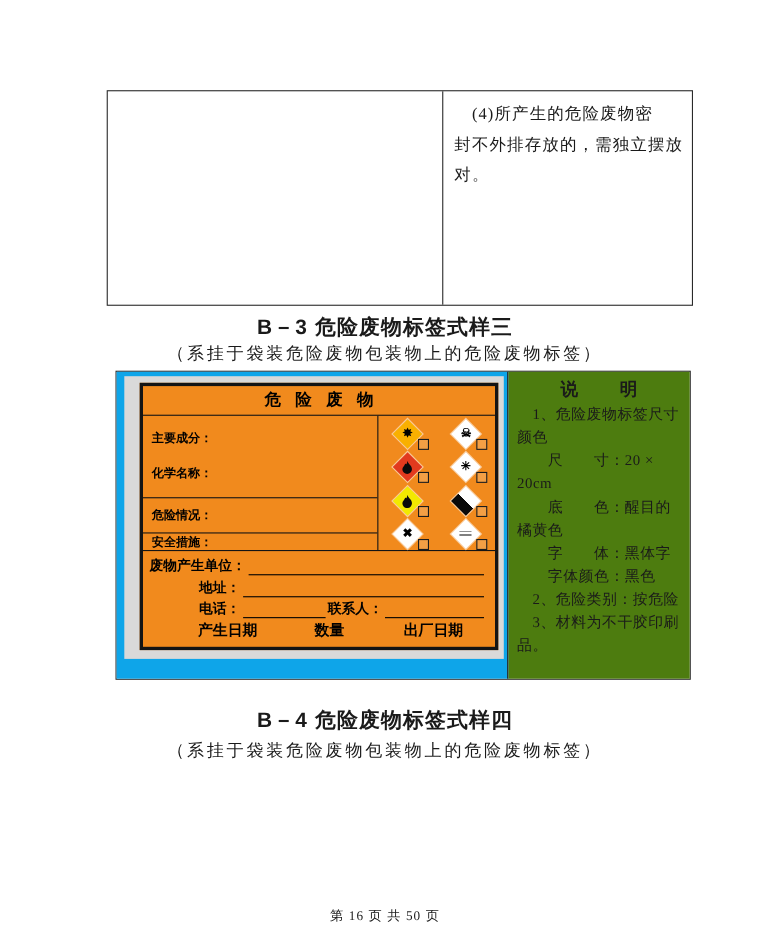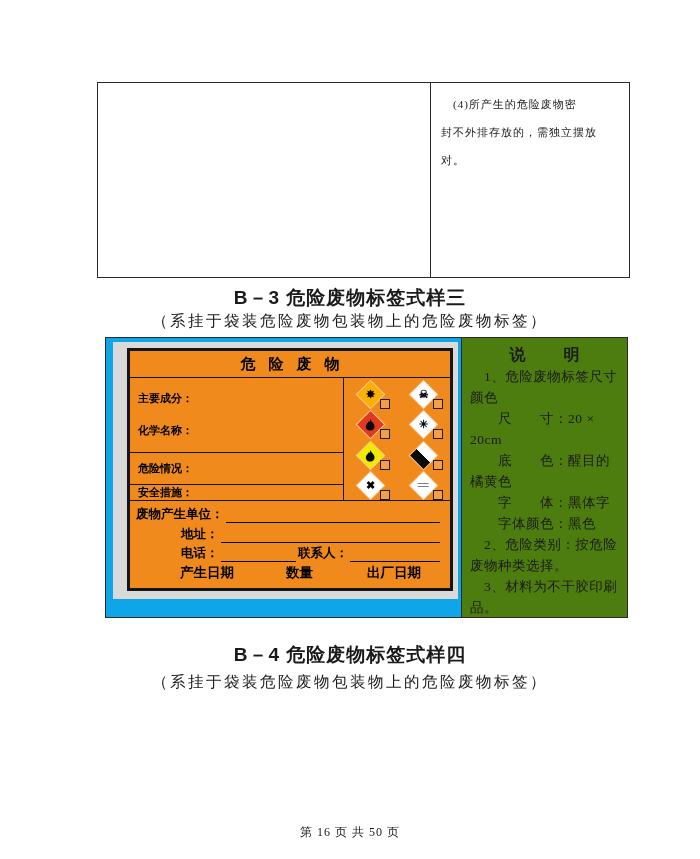--- a/index.html
+++ b/index.html
@@ -4,21 +4,21 @@
 <style>
   html,body{margin:0;padding:0;background:#fff;}
   #page{position:relative;width:700px;height:859px;background:#ffffff;overflow:hidden;
         font-family:"Liberation Serif", serif;color:var(--ink,#1a1a1a);}
   .abs{position:absolute;}
 
   
   #top-table{left:97px;top:82px;width:531px;height:194px;border:1px solid #2a2a2a;display:flex;}
   #top-table .cell-left{width:332px;border-right:1px solid #2a2a2a;}
   #top-table .cell-right{flex:1;padding:7px 8px 0 10px;}
-  .tt-line{white-space:pre;font-size:11px;letter-spacing:1px;line-height:28px;}
+  .tt-line{white-space:pre;font-size:15px;letter-spacing:1px;line-height:28px;}
 
   
   .sec-title{left:0;width:700px;text-align:center;font-family:"Liberation Sans", sans-serif;
              font-weight:bold;font-size:19px;letter-spacing:1px;}
   .sec-sub{left:0;width:700px;text-align:center;font-size:15.5px;letter-spacing:2.5px;}
 
   
   #figure-table{left:105px;top:337px;width:521px;height:279px;border:1.5px solid #2a2a2a;display:flex;}
   #figure-cell{width:355px;position:relative;border-right:1px solid #2a2a2a;background:#0ea5e9;}
   #photo-bg{position:absolute;left:7px;top:4px;width:345px;height:257px;background:var(--photo-gray,#d9d9d9);}
@@ -191,21 +191,20 @@
       <div id="notes-header">说　　明</div>
       <div class="note-line">　1、危险废物标签尺寸</div>
       <div class="note-line">颜色</div>
       <div class="note-line">　　尺　　寸：20 ×</div>
       <div class="note-line">20cm</div>
       <div class="note-line">　　底　　色：醒目的</div>
       <div class="note-line">橘黄色</div>
       <div class="note-line">　　字　　体：黑体字</div>
       <div class="note-line">　　字体颜色：黑色</div>
       <div class="note-line">　2、危险类别：按危险</div>
-      <div class="note-line">废物种类选择。</div>
       <div class="note-line">　3、材料为不干胶印刷</div>
       <div class="note-line">品。</div>
     </div>
   </div>
 
   <div class="abs sec-title" style="top:642px;">B－4 危险废物标签式样四</div>
   <div class="abs sec-sub" style="top:672px;">（系挂于袋装危险废物包装物上的危险废物标签）</div>
 
   <div id="footer" class="abs">第 16 页 共 50 页</div>
 

